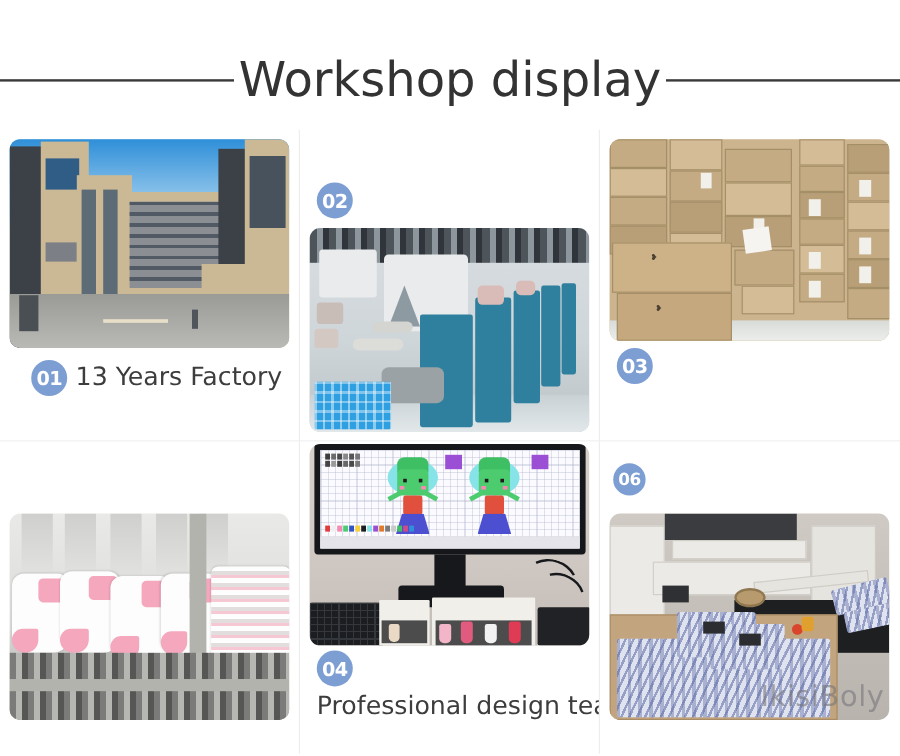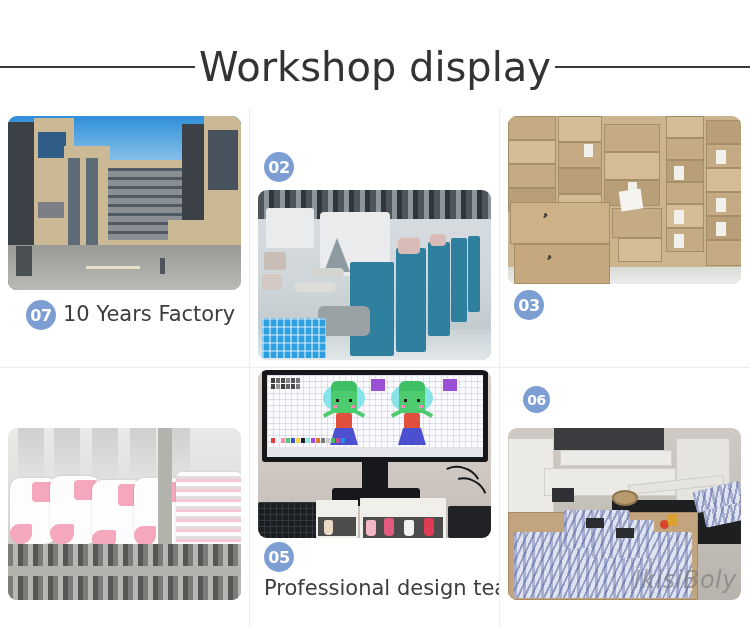--- a/index.html
+++ b/index.html
@@ -60,21 +60,20 @@
     font-family:"DejaVu Sans", sans-serif;
     line-height:1.1;white-space:nowrap;
   }
   .cap.sm{font-size:16px;}
   .cap.xs{font-size:15px;}
 
   
   .photo{
     position:relative;border-radius:9px;overflow:hidden;
     background:#ddd;
-    font-style:italic;
   }
 
   
   .p-factory{background:linear-gradient(#6fb5e8 0%, #a9d4f2 38%, #cfd2cc 40%, #cfd2cc 100%);}
   .sky{position:absolute;left:0;top:0;width:100%;height:42%;
        background:linear-gradient(#2f8fd8,#bfe0f5);}
   .bl{position:absolute;background:#cbb894;}
   .bl.grey{background:#8b8f93;}
   .bl.dark{background:#3b4147;}
   .win{position:absolute;background:#5d6b77;}
@@ -201,22 +200,22 @@
       <div class="bl" style="left:196px;top:0px;width:37px;height:174px;"></div>
       <div class="win" style="left:200px;top:14px;width:30px;height:60px;background:#47525c;"></div>
 
       <div class="bl" style="left:160px;top:104px;width:62px;height:44px;"></div>
       <div class="ground"></div>
       <div class="bl dark" style="left:8px;top:130px;width:16px;height:30px;background:#4a4f54;"></div>
       <div class="bl" style="left:78px;top:150px;width:54px;height:3px;background:#e8dfc9;"></div>
       <div class="bl" style="left:152px;top:142px;width:5px;height:16px;background:#50555c;"></div>
     </div>
     <div class="label-row" style="position:absolute;left:20px;top:192px;">
-      <div class="badge">07</div>
-      <div class="cap">10 Years Factory</div>
+      <div class="badge">01</div>
+      <div class="cap">13 Years Factory</div>
     </div>
   </div>
 
   <div class="cell c2">
     <div class="label-row" style="position:absolute;left:8px;top:44px;">
       <div class="badge">02</div>
     </div>
     <div class="photo p-knit" style="position:absolute;left:8px;top:82px;width:233px;height:170px;">
       <div class="topbar"></div>
       <div class="floor2"></div>
@@ -407,27 +406,27 @@
       <div class="paper" style="left:102px;top:128px;width:86px;height:42px;">
         <div class="dark"></div>
       </div>
       <div class="mini-sock" style="left:108px;top:150px;width:10px;height:16px;background:#f3b6c8;"></div>
       <div class="mini-sock" style="left:126px;top:148px;width:10px;height:18px;background:#e05b7e;"></div>
       <div class="mini-sock" style="left:146px;top:150px;width:10px;height:16px;background:#f2f2f2;"></div>
       <div class="mini-sock" style="left:166px;top:148px;width:10px;height:18px;background:#e03b55;"></div>
       <div class="mini-sock" style="left:66px;top:150px;width:9px;height:15px;background:#ead9c4;"></div>
     </div>
     <div class="label-stack" style="position:absolute;left:8px;top:174px;">
-      <div class="badge">05</div>
+      <div class="badge">04</div>
       <div class="cap" style="margin-top:5px;">Professional design team</div>
     </div>
   </div>
 
   <div class="cell c6">
-    <div class="label-row" style="position:absolute;left:17px;top:18px;">
+    <div class="label-row" style="position:absolute;left:5px;top:18px;">
       <div class="badge sm">06</div>
     </div>
     <div class="photo p-pack" style="position:absolute;left:8px;top:60px;width:233px;height:172px;">
       <div class="mwhite" style="left:0;top:10px;width:46px;height:96px;"></div>
       <div class="mwhite" style="left:46px;top:0px;width:110px;height:22px;background:#3a3c3f;border:none;"></div>
       <div class="mwhite" style="left:52px;top:22px;width:112px;height:16px;"></div>
       <div class="mwhite" style="left:36px;top:40px;width:132px;height:28px;"></div>
       <div class="arm2" style="left:168px;top:10px;width:54px;height:70px;"></div>
       <div class="arm2" style="left:120px;top:52px;width:96px;height:10px;transform:rotate(-6deg);"></div>
       <div class="belt" style="left:104px;top:72px;width:129px;height:44px;"></div>

